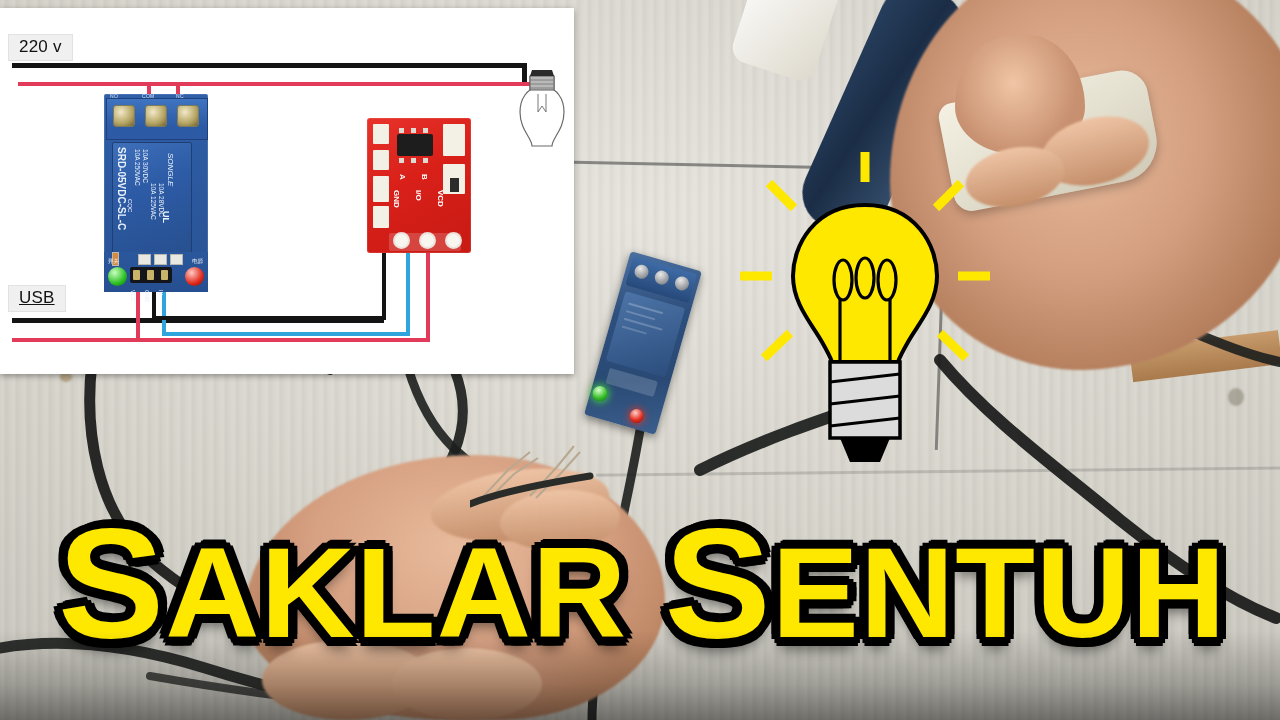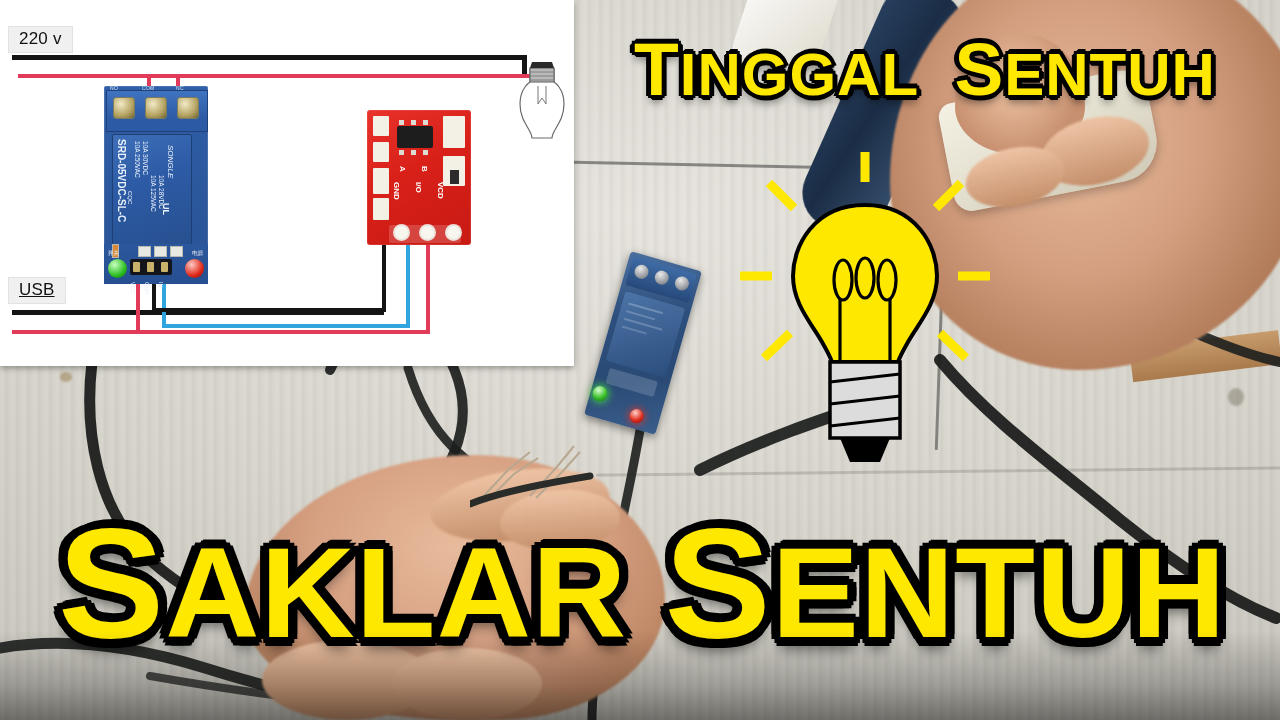--- a/index.html
+++ b/index.html
@@ -127,21 +127,21 @@
     position:absolute;left:44px;top:150px;width:14px;height:14px;border-radius:50%;
     background:radial-gradient(circle at 35% 30%,#ffd0cb,#e02d1d 55%,#7c0b05);
     box-shadow:0 0 6px 2px rgba(235,50,30,.6);
   }
 
   
   .bulb{position:absolute;left:740px;top:150px;width:250px;height:330px;}
 
   
   .diagram{
-    position:absolute;left:0;top:0;width:574px;height:366px;
+    position:absolute;left:0;top:8px;width:574px;height:366px;
     background:#ffffff;
     overflow:hidden;
     box-shadow:0 2px 6px rgba(0,0,0,.35);
   }
   .dlabel{
     position:absolute;
     background:#f0f0f0;
     color:#111;
     font-family:"Liberation Sans", sans-serif;
     font-size:17px;
@@ -489,22 +489,19 @@
           <path d="M18,24 L42,24"></path>
           <path d="M18,28 L42,28"></path>
       </g>
       <path d="M20,10 L40,10 L42,16 L18,16 Z" fill="#2a2a2a"></path>
       <g stroke="#6a6a6a" stroke-width=".9" fill="none">
         <path d="M26,34 L26,52 L30,46 L34,52 L34,34"></path>
       </g>
     </svg>
   </div>
 
-  <div class="tk-text title-sub">
-    <span class="cap">T</span><span>INGGAL</span><span>&nbsp; </span><span class="cap">S</span><span>ENTUH</span>
-  </div>
 
   <div class="tk-text title-main">
     <span class="cap">S</span><span>AKLAR</span><span>&nbsp;</span><span class="cap">S</span><span>ENTUH</span>
   </div>
 
   <div class="floor-shadow"></div>
 </div>
 
 </body></html>

